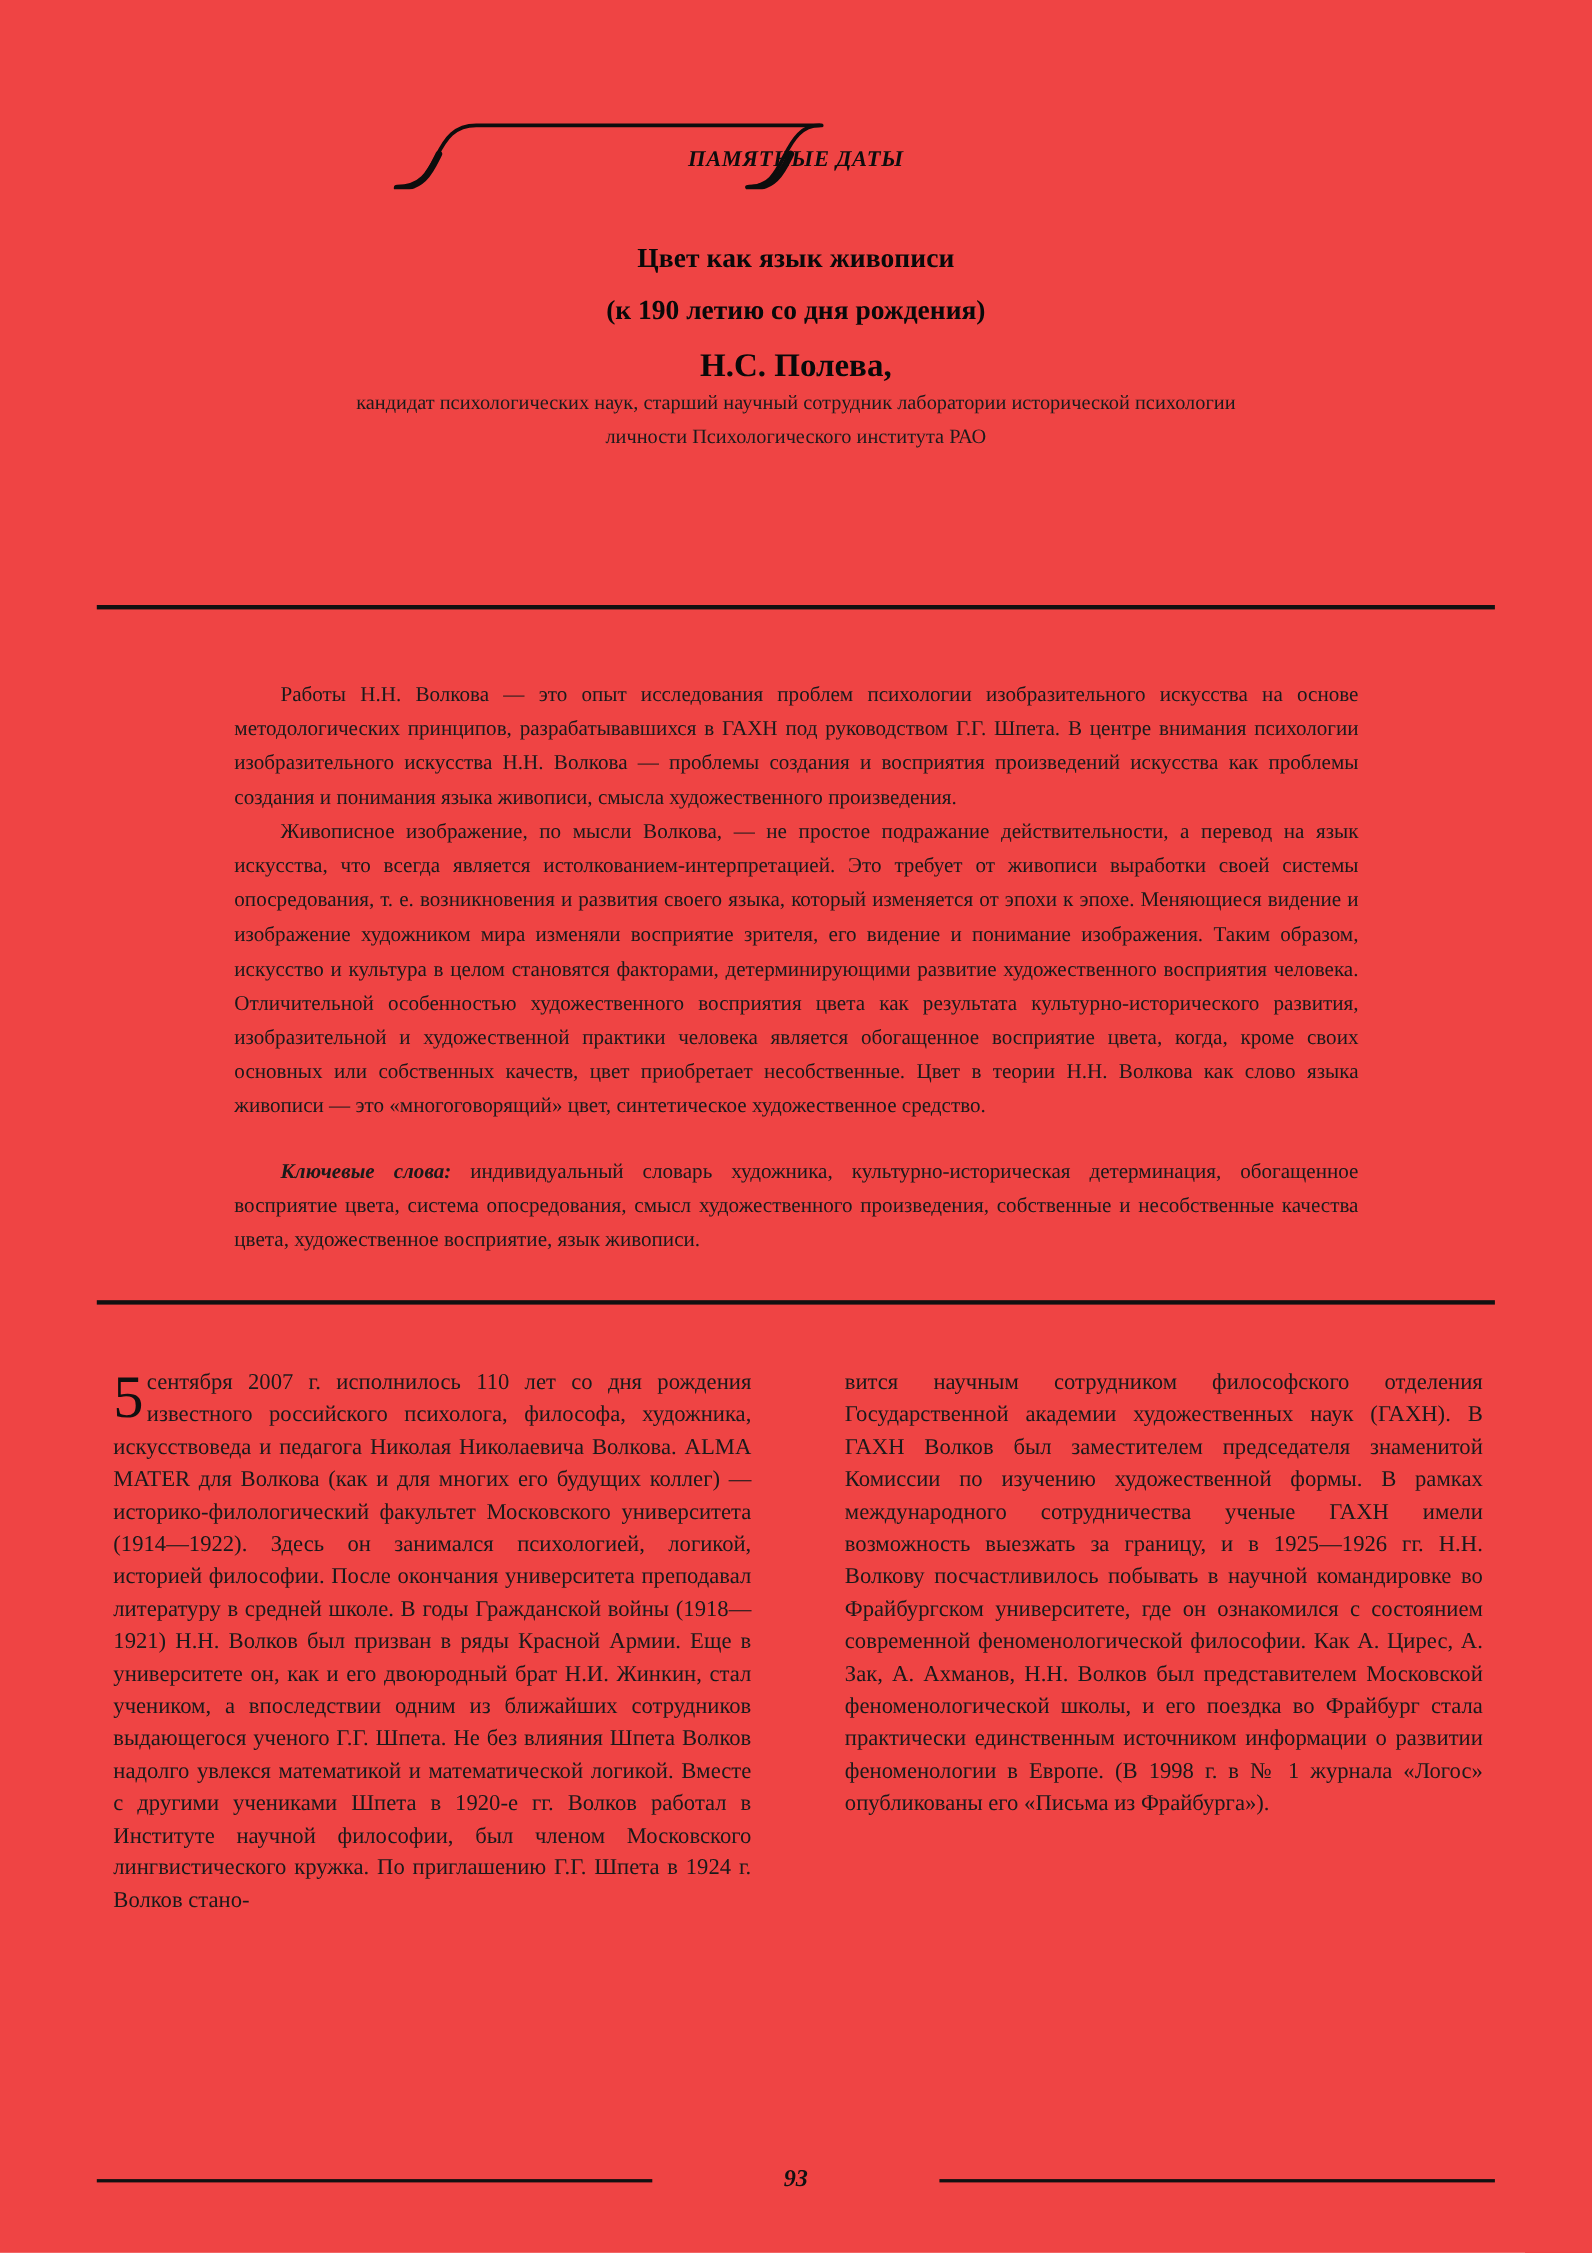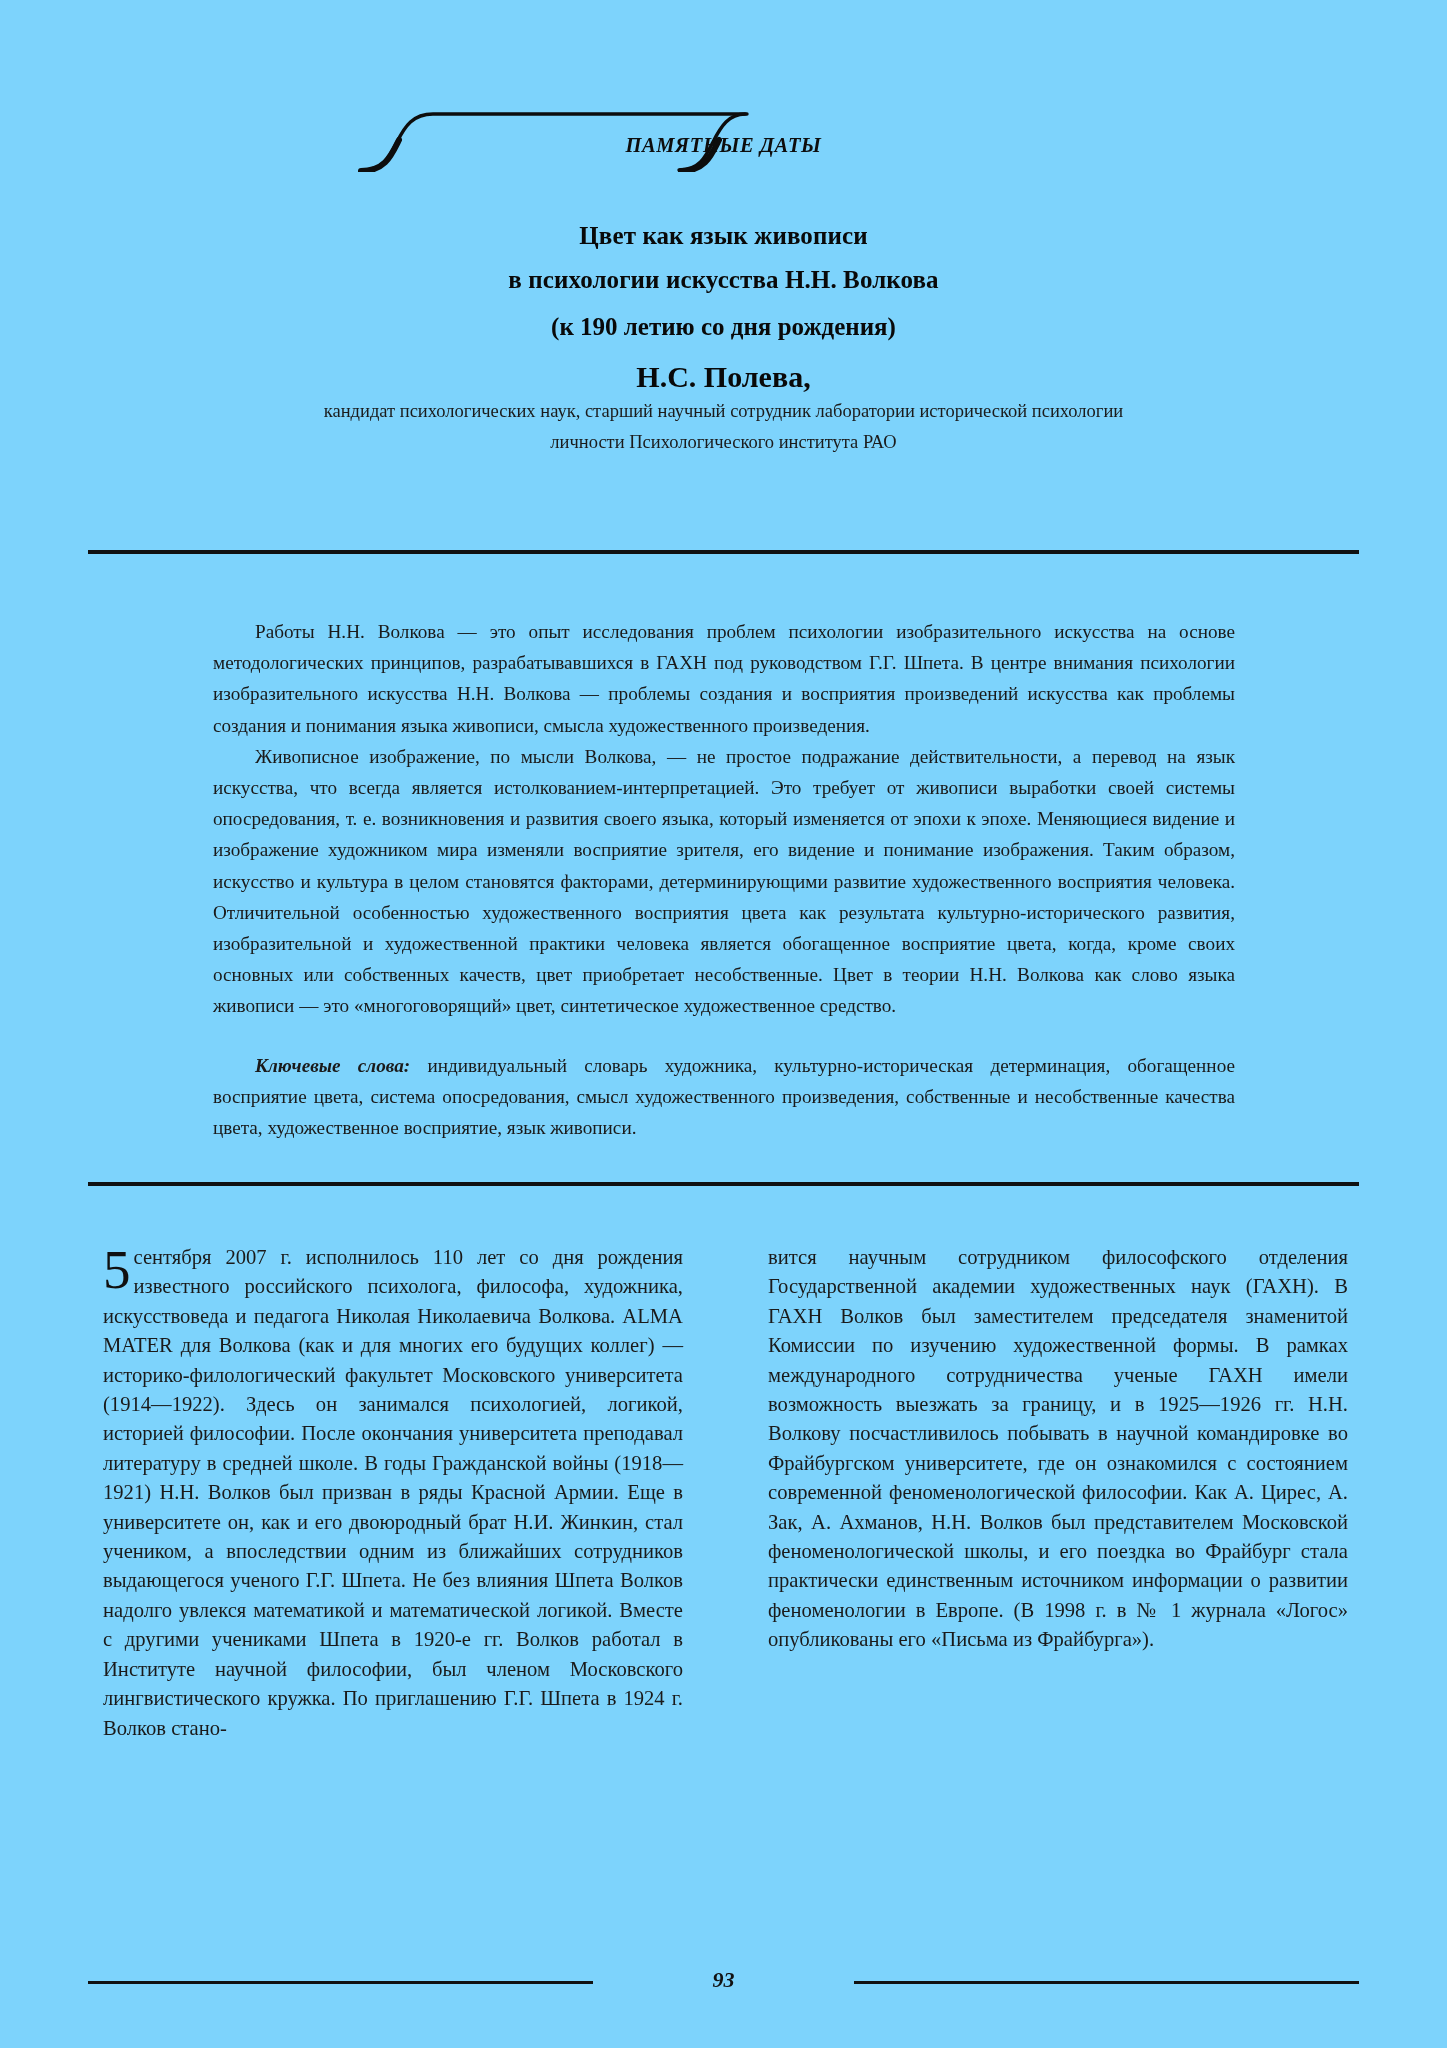--- a/index.html
+++ b/index.html
@@ -13,21 +13,21 @@
     height: 2048px;
     position: relative;
     font-family: "Liberation Serif", "DejaVu Serif", serif;
     color: #161616;
     overflow: hidden;
   }
 
   .page {
     position: absolute;
     inset: 0;
-    background: #7dd3fc;
+    background: #ef4444;
   }
 
   
   .banner {
     position: absolute;
     left: 0;
     right: 0;
     top: 96px;
     height: 76px;
   }
@@ -196,21 +196,20 @@
       <path d="M8 74 C 28 74, 34 62, 42 46 C 50 30, 58 18, 78 18 L 392 18" fill="none" stroke="#0d0d0d" stroke-width="3.4" stroke-linecap="round"></path>
       <path d="M6 75 C 30 75, 36 60, 44 44" fill="none" stroke="#0d0d0d" stroke-width="6" stroke-linecap="round"></path>
       <path d="M330 74 C 350 74, 356 62, 364 46 C 372 30, 380 18, 396 18" fill="none" stroke="#0d0d0d" stroke-width="3.4" stroke-linecap="round" transform="translate(-6,0)"></path>
       <path d="M332 75 C 356 75, 362 60, 370 44" fill="none" stroke="#0d0d0d" stroke-width="6" stroke-linecap="round" transform="translate(-6,0)"></path>
     </svg>
     <div class="banner-label">ПАМЯТНЫЕ ДАТЫ</div>
   </div>
 
   <div class="title-block">
     <div class="title-line">Цвет как язык живописи</div>
-    <div class="title-line">в психологии искусства Н.Н. Волкова</div>
     <div class="subtitle-line">(к 190 летию со дня рождения)</div>
     <div class="author">Н.С. Полева,</div>
     <div class="affil">кандидат психологических наук, старший научный сотрудник лаборатории исторической психологии</div>
     <div class="affil">личности Психологического института РАО</div>
   </div>
 
   <div class="rule thick rule-top"></div>
 
   <div class="abstract">
     <p>Работы Н.Н. Волкова — это опыт исследования проблем психологии изобразительного искусства на основе методологических принципов, разрабатывавшихся в ГАХН под руководством Г.Г. Шпета. В центре внимания психологии изобразительного искусства Н.Н. Волкова — проблемы создания и восприятия произведений искусства как проблемы создания и понимания языка живописи, смысла художественного произведения.</p>

